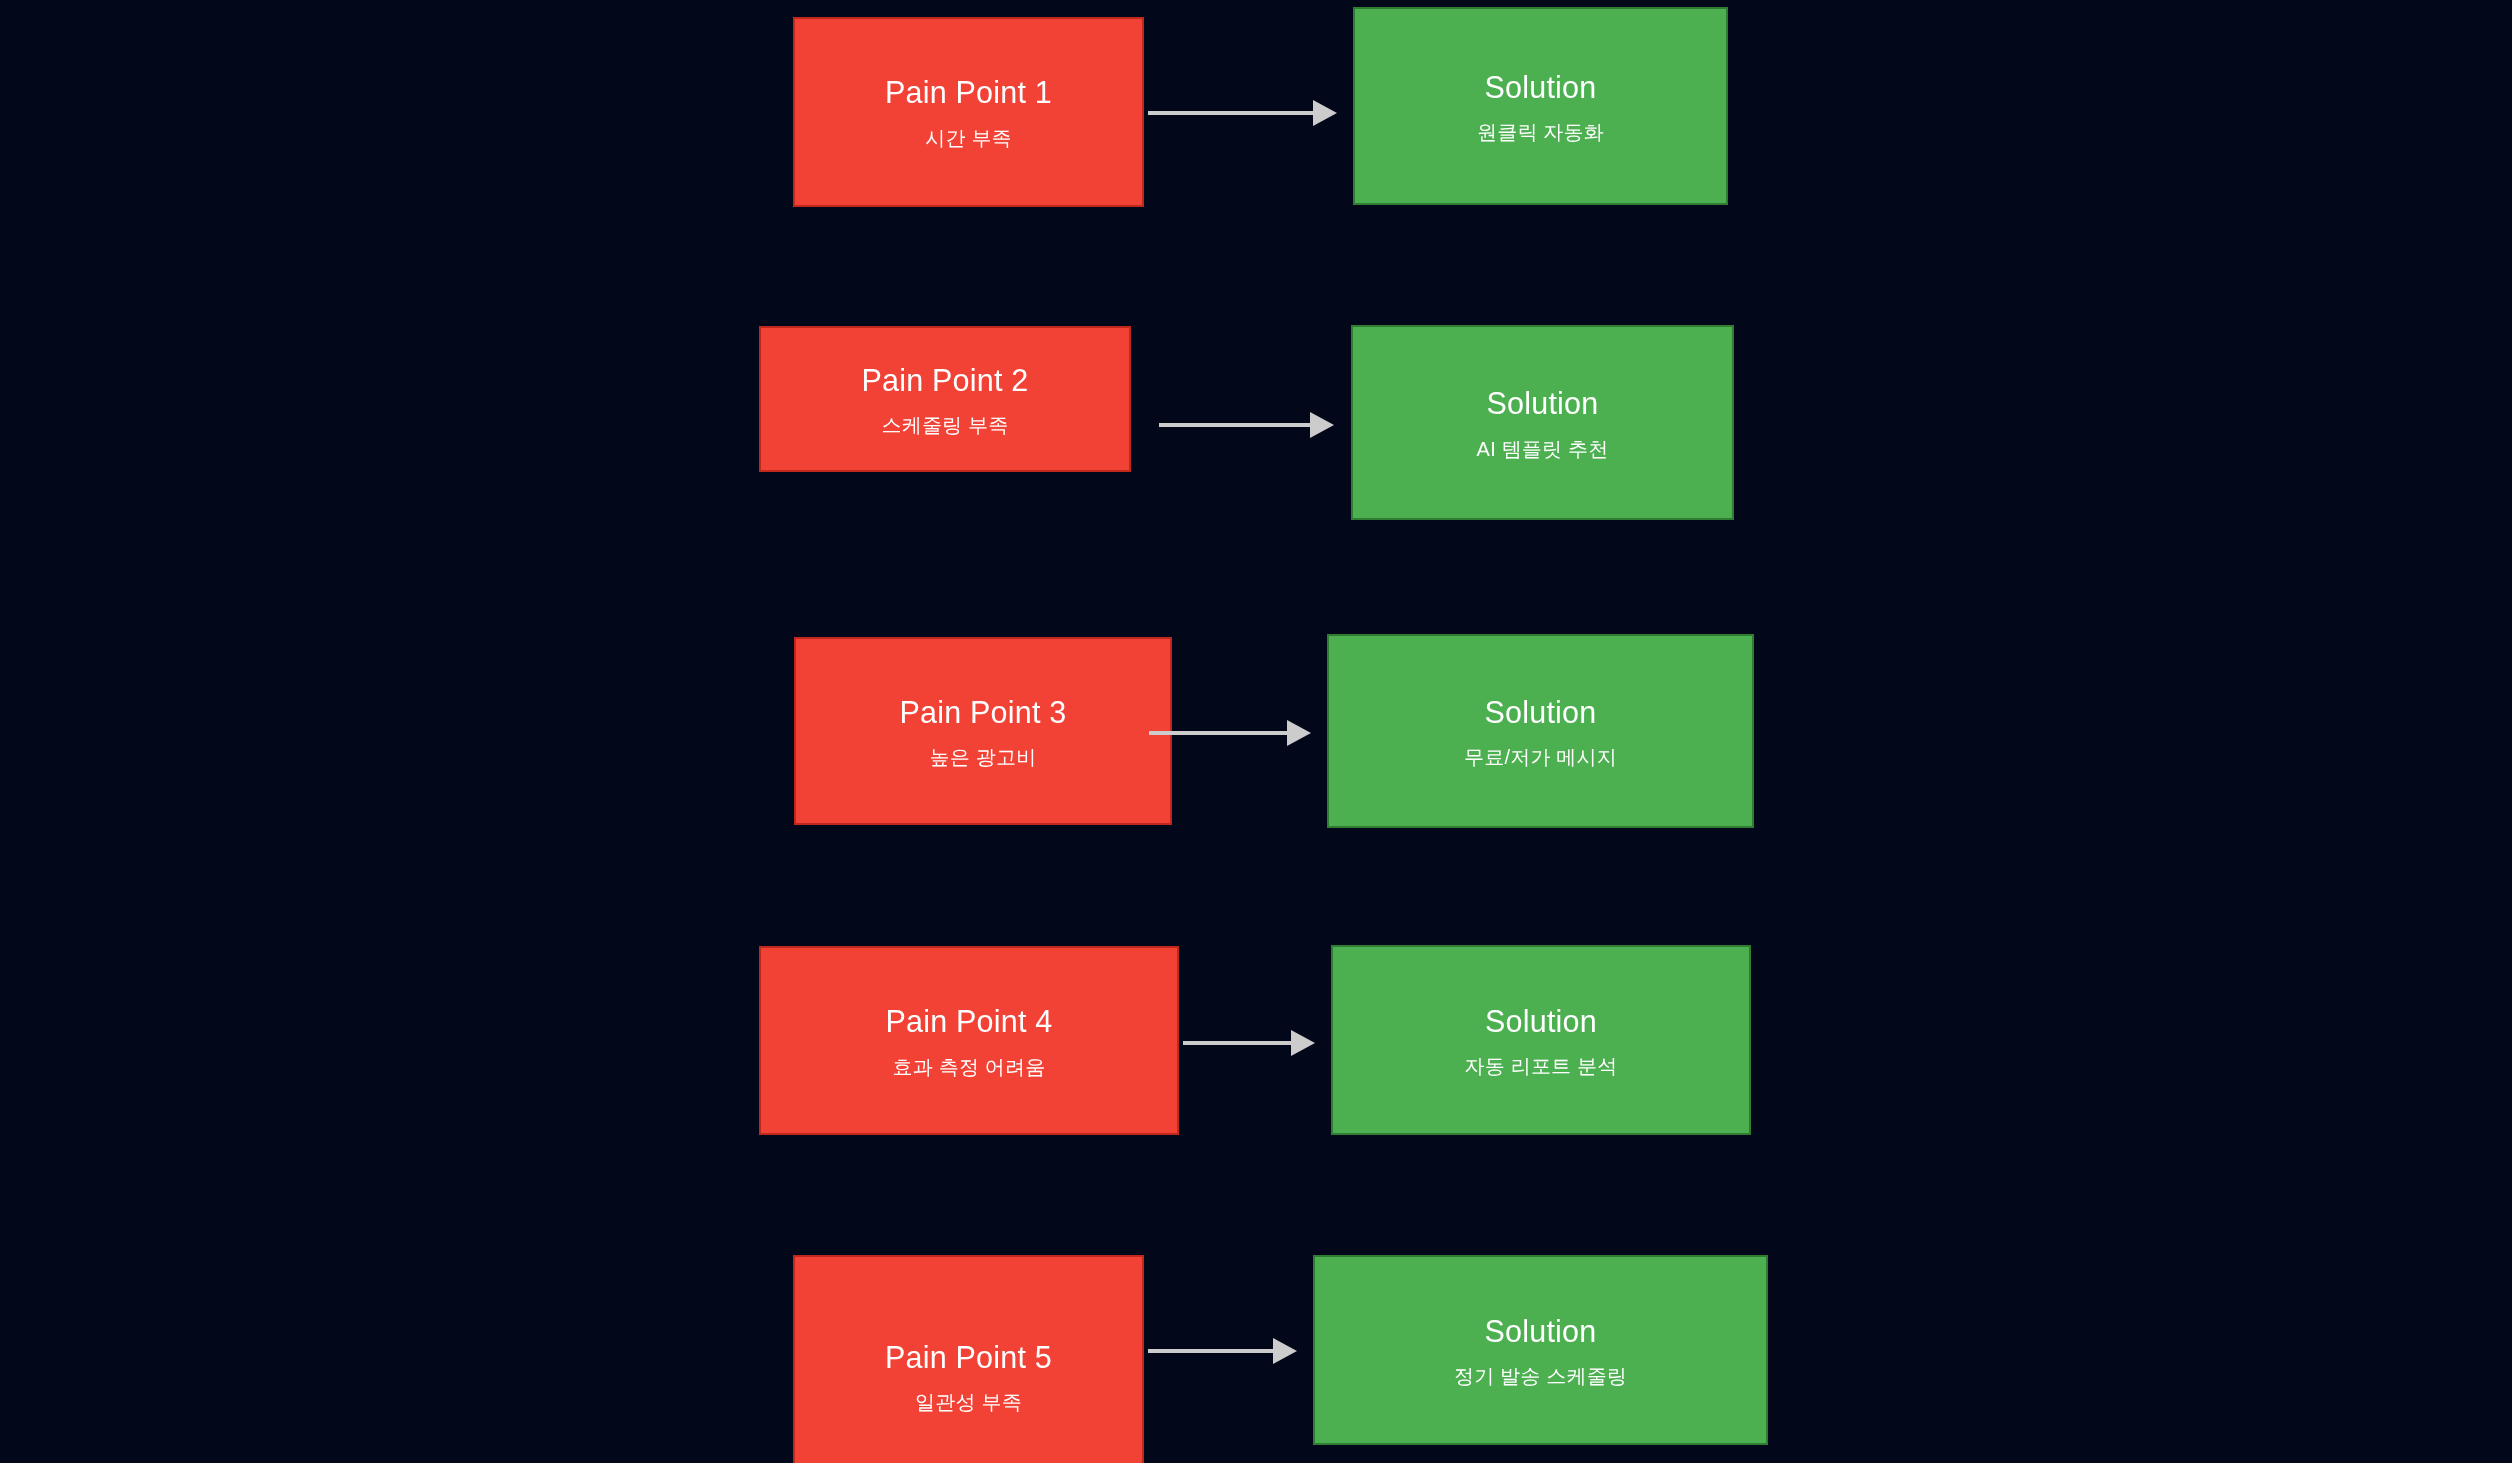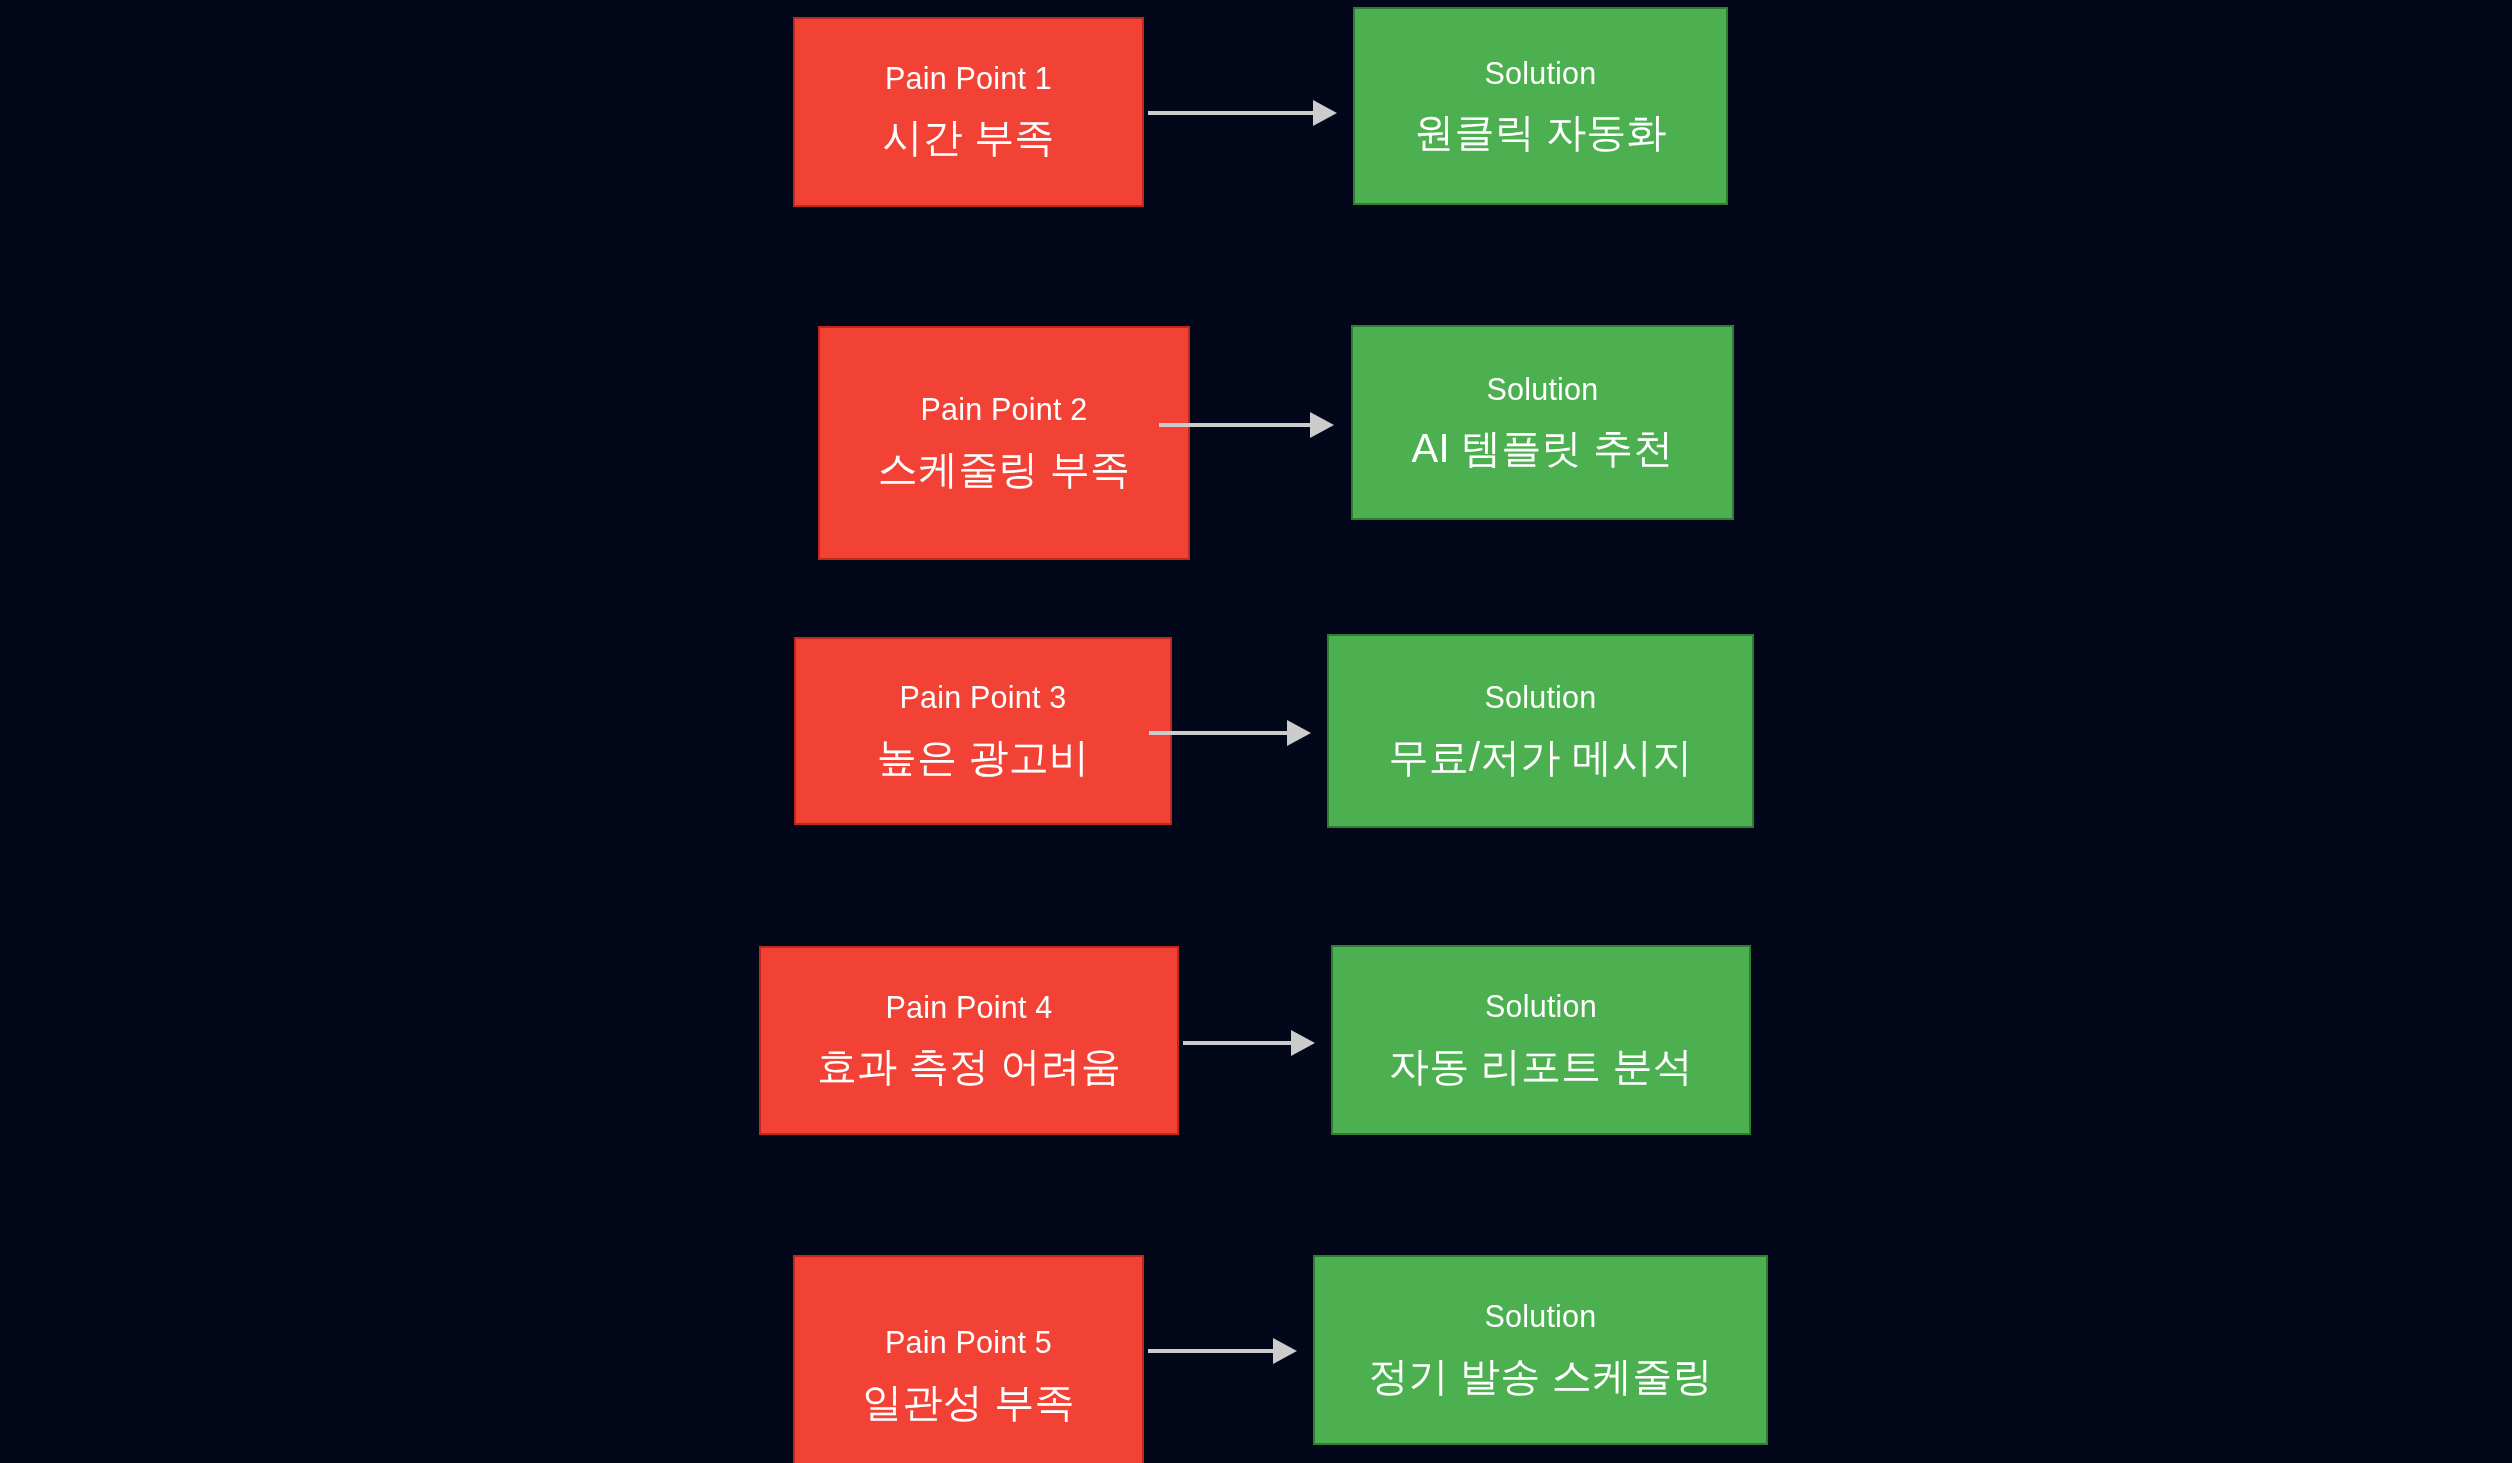--- a/index.html
+++ b/index.html
@@ -26,21 +26,21 @@
     text-align: center;
     line-height: 1.42;
   }
   .node .line1 {
     font-size: 30.5px;
     font-weight: 400;
     letter-spacing: 0.2px;
     white-space: nowrap;
   }
   .node .line2 {
-    font-size: 40px;
+    font-size: 20px;
     font-weight: 400;
     letter-spacing: 0.2px;
     white-space: nowrap;
     margin-top: 9.2px;
   }
   .pain {
     background: #f24236;
     border: 2.8px solid #c1281d;
   }
   .solution {
@@ -80,21 +80,21 @@
   </div>
   <div class="arrow" style="left:1148px; top:111px; width:189px;">
     <div class="shaft" style="width:165px;"></div>
     <div class="head" style="left:165px;"></div>
   </div>
   <div class="node solution" style="left:1337px; top:7.4px; width:375px; height:198px;">
     <span class="line1">Solution</span>
     <span class="line2">원클릭 자동화</span>
   </div>
 
-  <div class="node pain" style="left:818px; top:326px; width:372px; height:234px;">
+  <div class="node pain" style="left:759px; top:326px; width:372px; height:146px;">
     <span class="line1">Pain Point 2</span>
     <span class="line2">스케줄링 부족</span>
   </div>
   <div class="arrow" style="left:1159px; top:423px; width:175px;">
     <div class="shaft" style="width:151px;"></div>
     <div class="head" style="left:151px;"></div>
   </div>
   <div class="node solution" style="left:1335px; top:325px; width:383px; height:195px;">
     <span class="line1">Solution</span>
     <span class="line2">AI 템플릿 추천</span>

